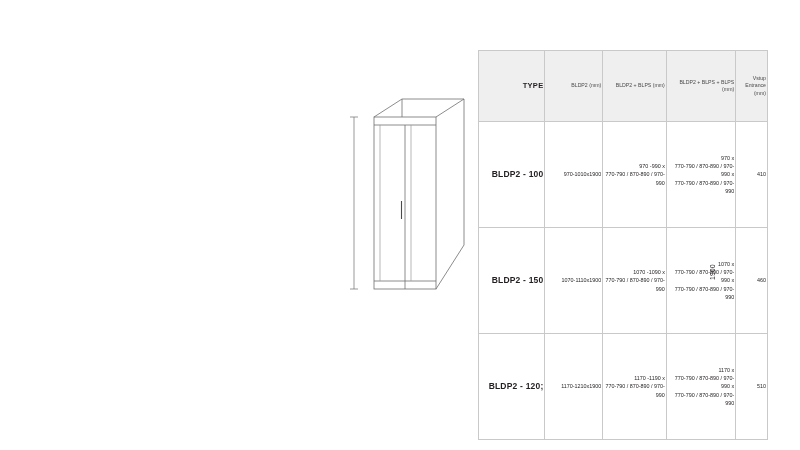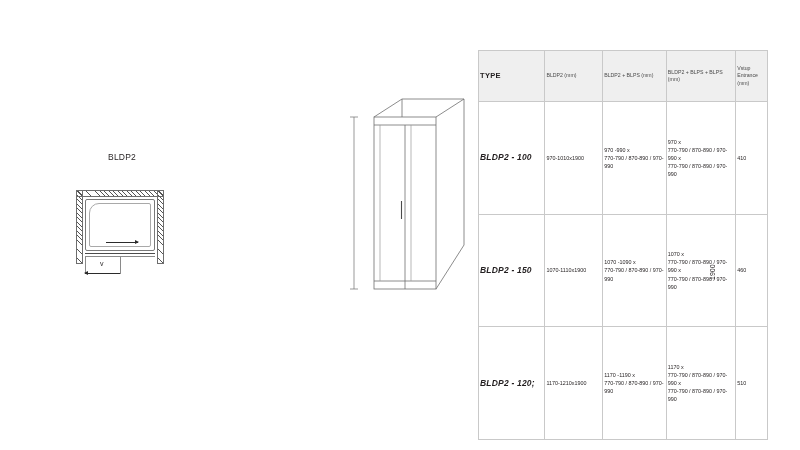--- a/index.html
+++ b/index.html
@@ -52,64 +52,39 @@
   .elev svg{display:block;}
   .elev-dim{
     position:absolute;left:349px;top:185px;font-size:7px;color:#231f20;
     transform:rotate(-90deg);transform-origin:left top;white-space:nowrap;
   }
 
   
   .table-wrap{position:absolute;left:478px;top:50px;width:290px;height:390px;}
   table{border-collapse:collapse;width:100%;height:100%;table-layout:fixed;}
   th,td{
-    border:0.8px solid #c9c9c9;text-align:left;vertical-align:middle;
-    color:#231f20;padding:2px 1px;
+    border:0.8px solid #c9c9c9;text-align:right;vertical-align:middle;
+    color:#231f20;padding:12px 1px;
   }
   thead th{
     background:#efefef;font-size:5.2px;font-weight:normal;color:#4a4a4a;height:46px;
     line-height:1.35;
   }
   thead th.type-h{font-size:7.5px;font-weight:bold;color:#231f20;letter-spacing:.3px;}
   tbody td{font-size:5px;line-height:1.5;}
-  tbody td.type-c{font-size:8.5px;font-weight:bold;letter-spacing:.2px;font-style:italic;}
+  tbody td.type-c{font-size:8.5px;font-weight:bold;letter-spacing:.2px;}
   tbody td.num{font-size:5.4px;}
   col.c1{width:23%}col.c2{width:20%}col.c3{width:22%}col.c4{width:24%}col.c5{width:11%}
   .cellline{display:block;}
 </style>
 </head>
 <body>
 
 <div class="stage">
 
-  <div class="plan-group" style="left:72px;top:152px;width:100px;height:130px;">
-    <div class="plan-title">BLDP2</div>
-    <div class="plan-box" style="width:100px;height:105px;">
-
-      <div class="wall" style="left:4px;top:16px;width:7px;height:74px;"></div>
-
-      <div class="wall" style="left:4px;top:16px;width:88px;height:7px;"></div>
-
-      <div class="wall" style="left:85px;top:16px;width:7px;height:74px;"></div>
-
-      <div class="tray" style="left:13px;top:25px;width:70px;height:52px;">
-        <div class="corner"></div>
-      </div>
-
-      <div class="glassline" style="left:13px;top:79px;width:70px;height:1.4px;"></div>
-      <div class="thinline" style="left:13px;top:82px;width:70px;height:0.7px;"></div>
-
-      <div class="arrow" style="left:34px;top:68px;width:32px;"></div>
-
-      <div class="thinline" style="left:13px;top:83px;width:0.7px;height:17px;"></div>
-      <div class="thinline" style="left:48px;top:83px;width:0.7px;height:17px;"></div>
-      <div class="arrow left" style="left:13px;top:99px;width:35px;"></div>
-      <div class="dimlabel" style="left:28px;top:86px;">v</div>
-    </div>
-  </div>
 
 
 
   <div class="elev">
     <svg width="110" height="200" viewBox="0 0 110 200">
       <g fill="none" stroke="#6f6f6f" stroke-width="0.8">
 
         <rect x="14" y="22" width="62" height="172"></rect>
 
         <line x1="14" y1="30" x2="76" y2="30"></line>

